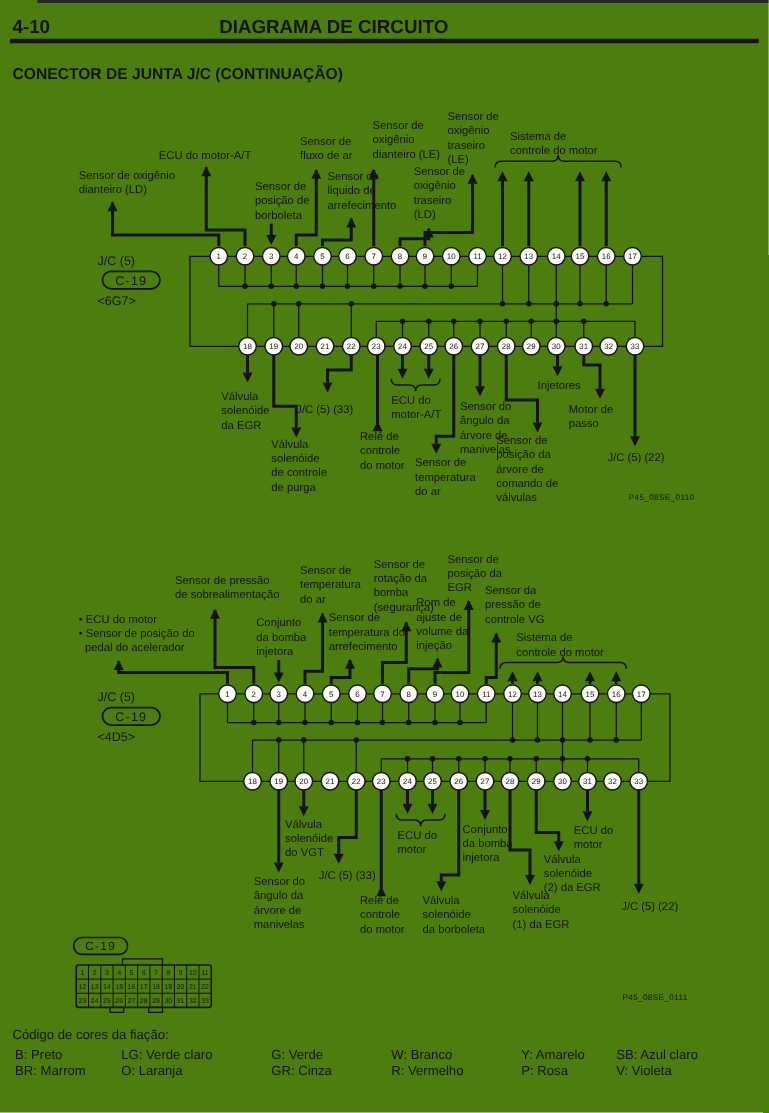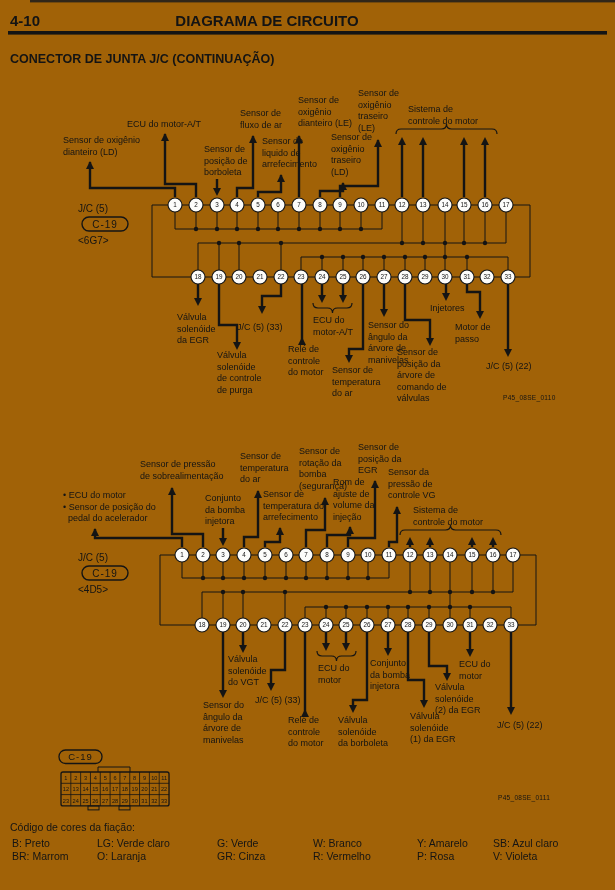--- a/index.html
+++ b/index.html
@@ -1,16 +1,16 @@
 <!DOCTYPE html>
 <html><head>
 <meta charset="utf-8">
 <style>
   html,body{margin:0;padding:0;background:#e8e8e6;}
-  #page{position:relative;width:615px;height:890px;margin:0 auto;background:#a16207;
+  #page{position:relative;width:615px;height:890px;margin:0 auto;background:#4d7c0f;
         font-family:"Liberation Sans", sans-serif;}
   svg{display:block;}
   svg text{fill:#141414;font-family:"Liberation Sans", sans-serif;}
   .hdr{font-weight:bold;}
 </style>
 </head>
 <body>
 
 <div id="page">
 <svg width="615" height="890" viewBox="0 0 615 890">

